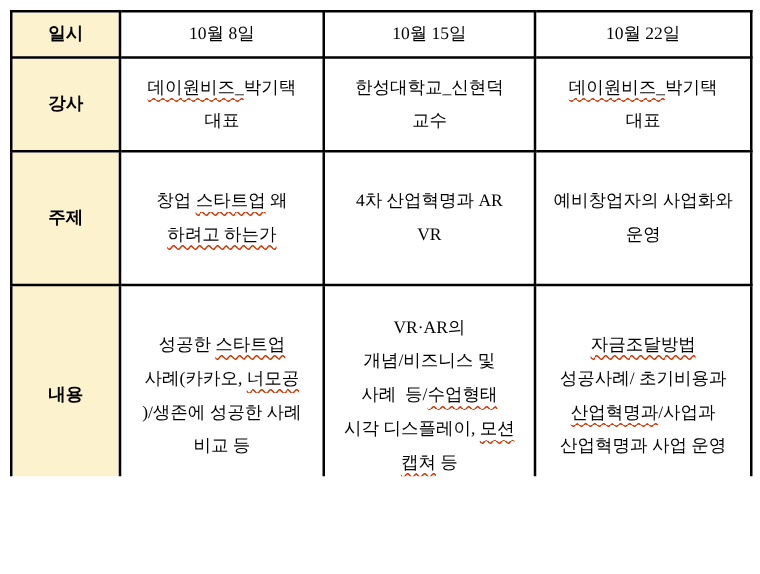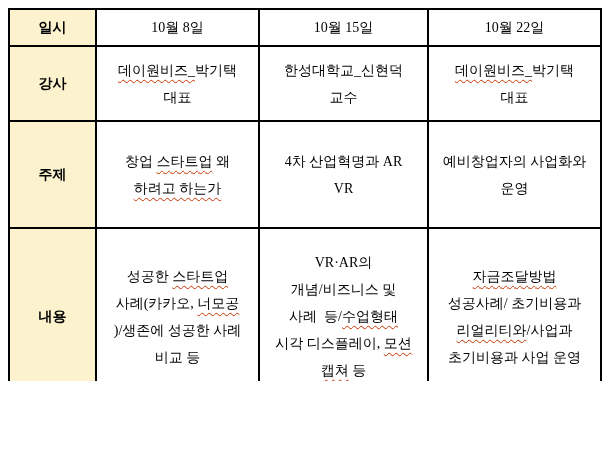--- a/index.html
+++ b/index.html
@@ -93,18 +93,18 @@
 사례(카카오, </span><span class="misspelled">너모공</span><span>
 )/생존에 성공한 사례
 비교 등</span></td>
         <td><span>VR·AR의
 개념/비즈니스 및
 사례  등/</span><span class="misspelled">수업형태</span><span>
 시각 디스플레이, </span><span class="misspelled">모션</span><span>
 </span><span class="misspelled">캡쳐</span><span> 등</span></td>
         <td><span class="misspelled">자금조달방법</span><span>
 성공사례/ 초기비용과
-</span><span class="misspelled">리얼리티와</span><span>/사업과
-초기비용과 사업 운영</span></td>
+</span><span class="misspelled">산업혁명과</span><span>/사업과
+산업혁명과 사업 운영</span></td>
       </tr>
     </tbody>
   </table>
 </div>
 
 </body></html>

